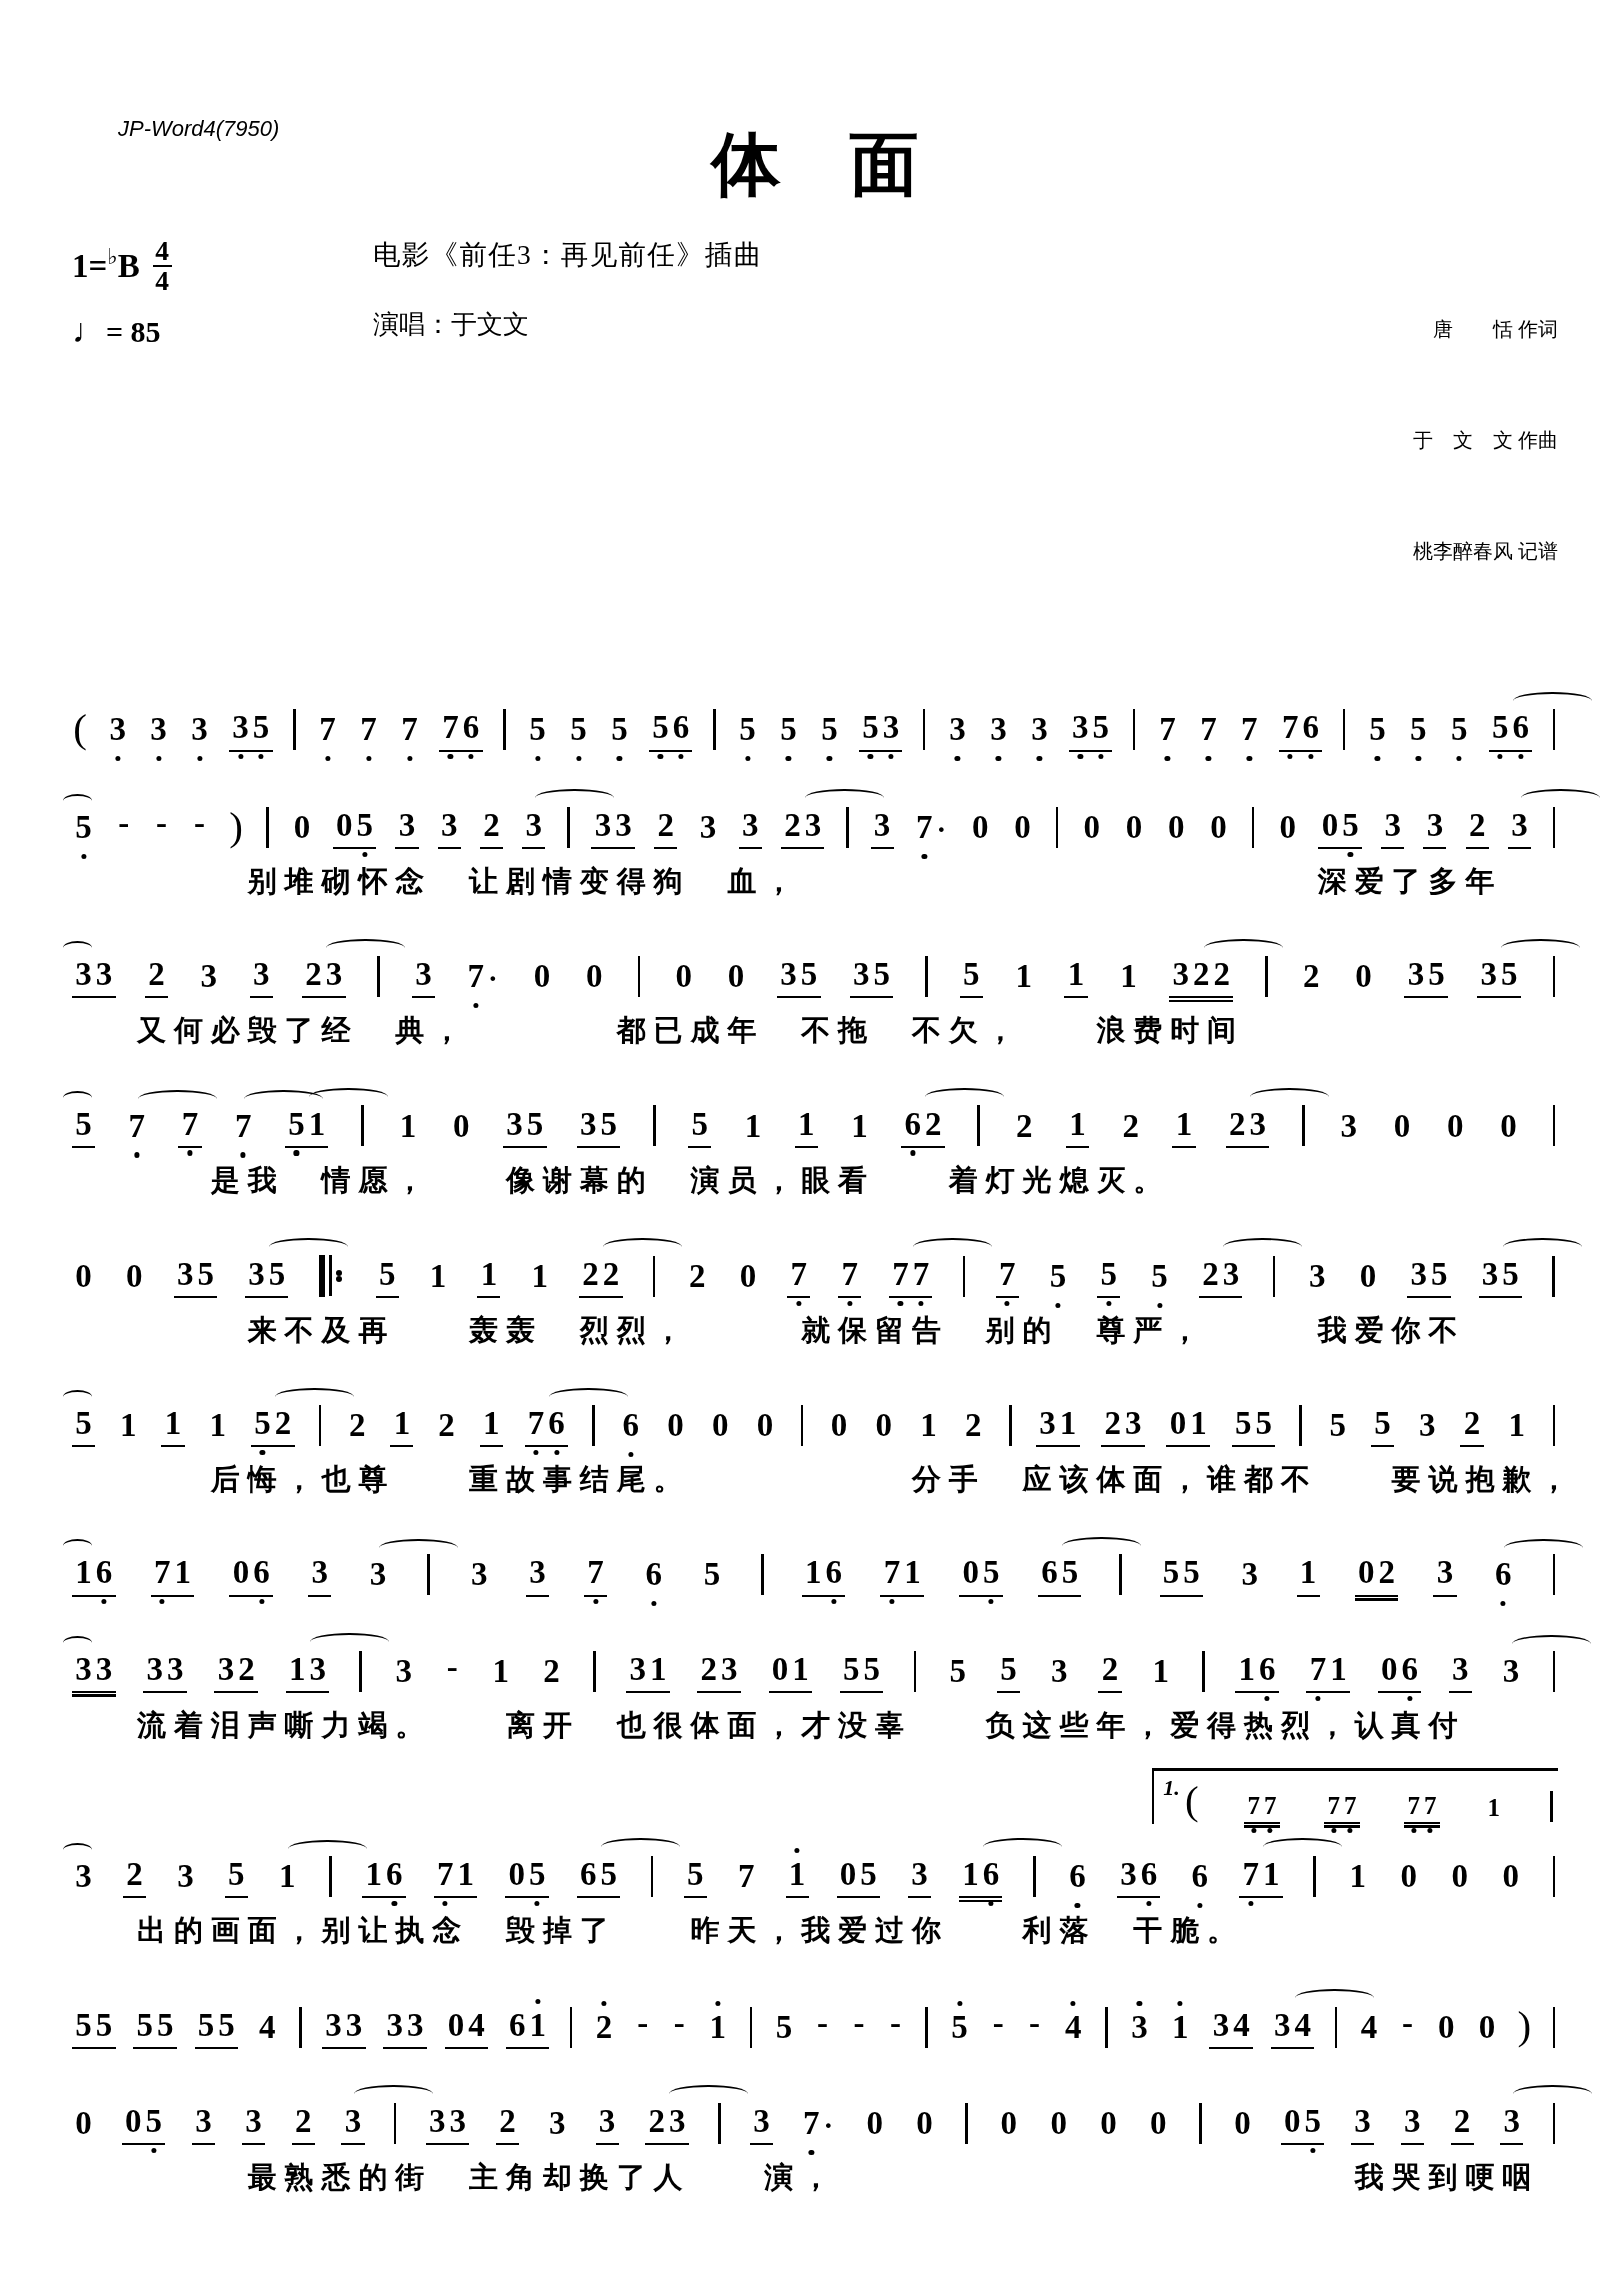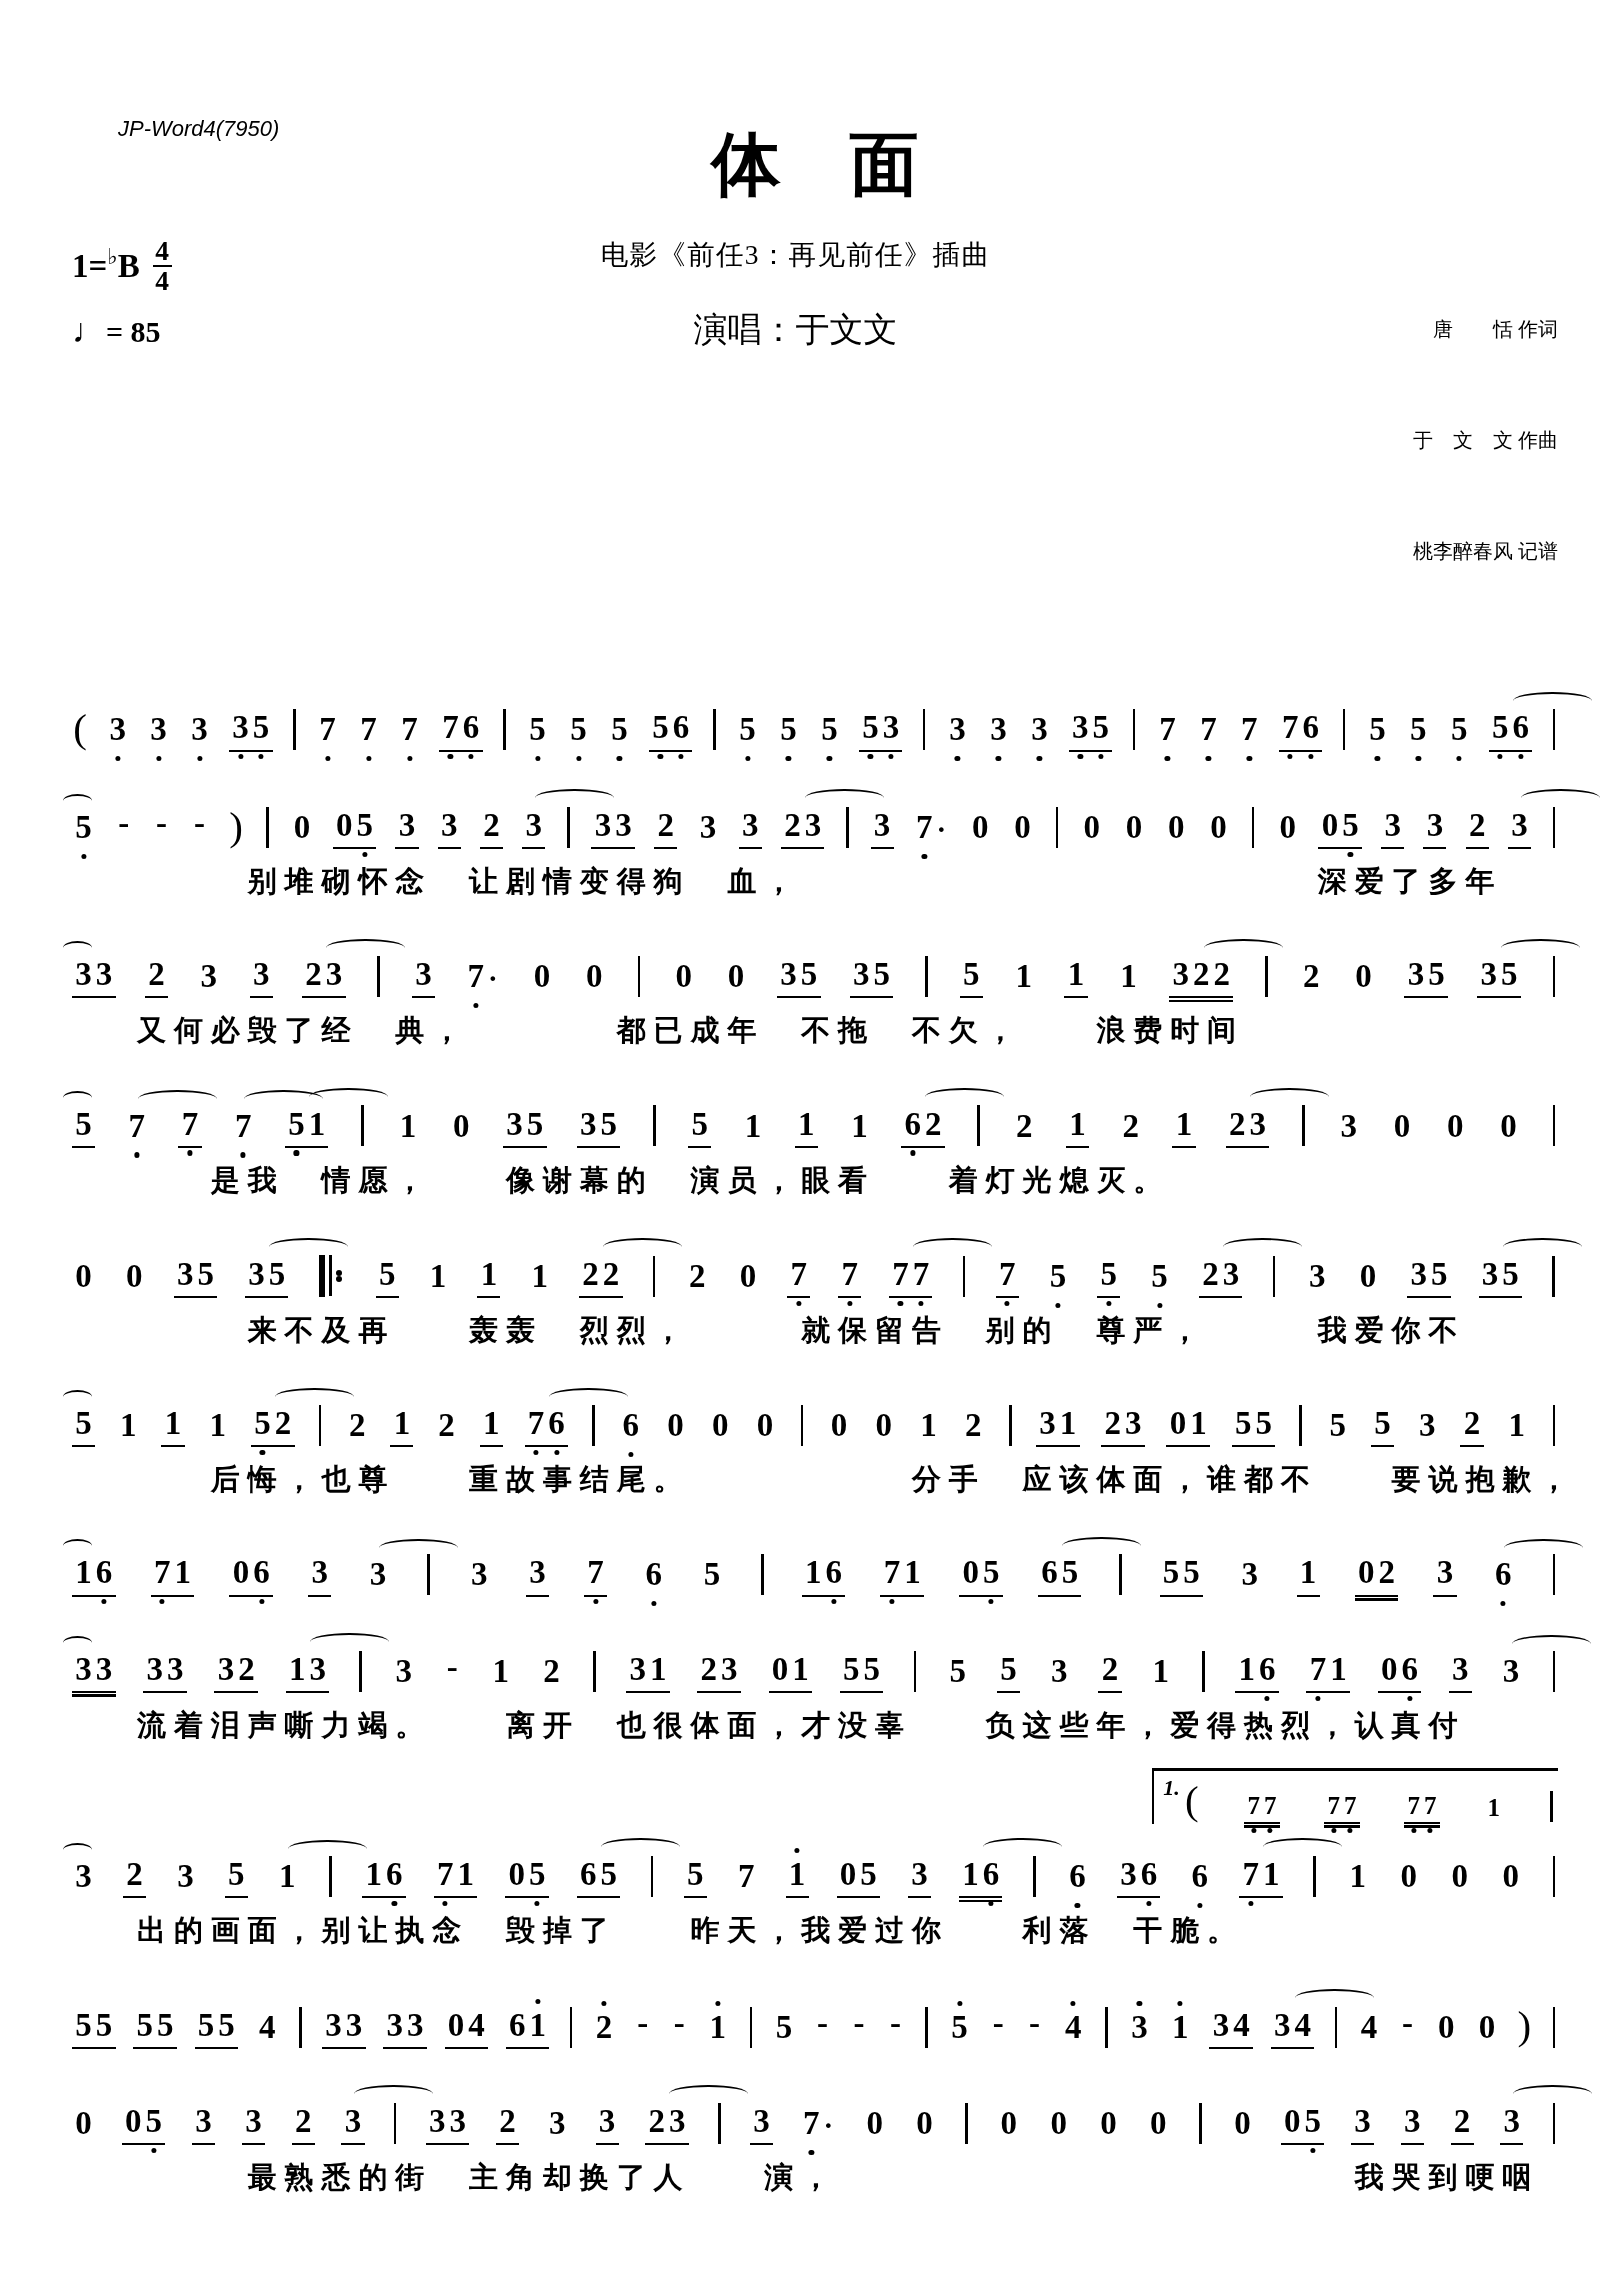--- a/index.html
+++ b/index.html
@@ -14,23 +14,23 @@
   .watermark{position:absolute;top:116px;left:118px;font:italic 400 22px "Liberation Sans","DejaVu Sans",sans-serif;}
   .title{text-align:center;font-size:69px;font-weight:700;line-height:1;margin-top:26px;white-space:pre;}
   .meta-row{display:flex;align-items:flex-start;margin-top:37px;}
   .keyblock{width:301px;flex:none;}
   .keyline{font-weight:700;font-size:33px;display:flex;align-items:center;}
   .flat{font-size:22px;vertical-align:super;position:relative;top:-9.2px;}
   .meter{display:inline-flex;flex-direction:column;align-items:center;margin-left:13px;font-size:27.5px;line-height:1.02;}
   .meter .num{border-bottom:2.6px solid #000;padding:0 2.6px;}
   .tempoline{font-weight:700;font-size:30px;margin-top:17px;}
   .tempoline .qnote{font-size:34px;}
-  .centerblock{flex:1;text-align:center;}
+  .centerblock{flex:1;}
   .movie{font-size:27.5px;letter-spacing:1.3px;}
-  .singer{font-size:34px;margin-top:34px;}
+  .singer{font-size:26px;margin-top:34px;}
   .credits{width:340px;flex:none;text-align:right;font-size:20px;line-height:1.85;white-space:pre;}
   
   #systems{margin-top:39px;}
   .system{margin-bottom:29px;position:relative;}
   .system.has-ossia{margin-top:85px;}
   .sysrow{display:flex;gap:17px;}
   .seg{flex:1;position:relative;}
   .tokens{display:flex;justify-content:space-between;align-items:flex-end;padding-top:25px;width:100%;}
   .tk{position:relative;display:inline-flex;align-items:flex-end;padding:0 1.3px 5.2px;flex:none;}
   .tk.u1{border-bottom:2.6px solid #000;}

